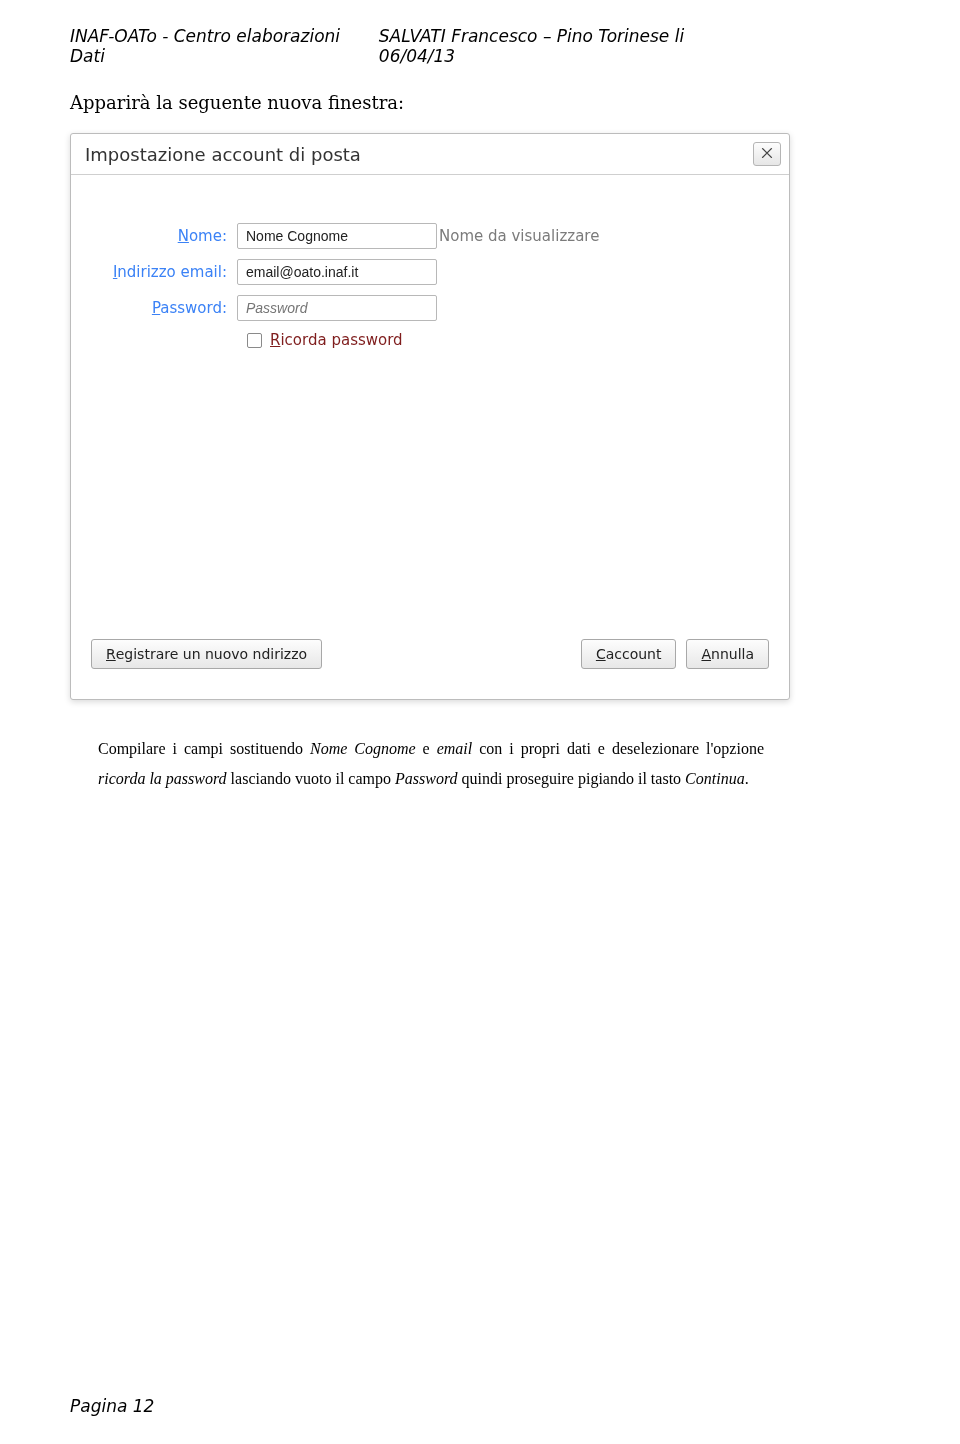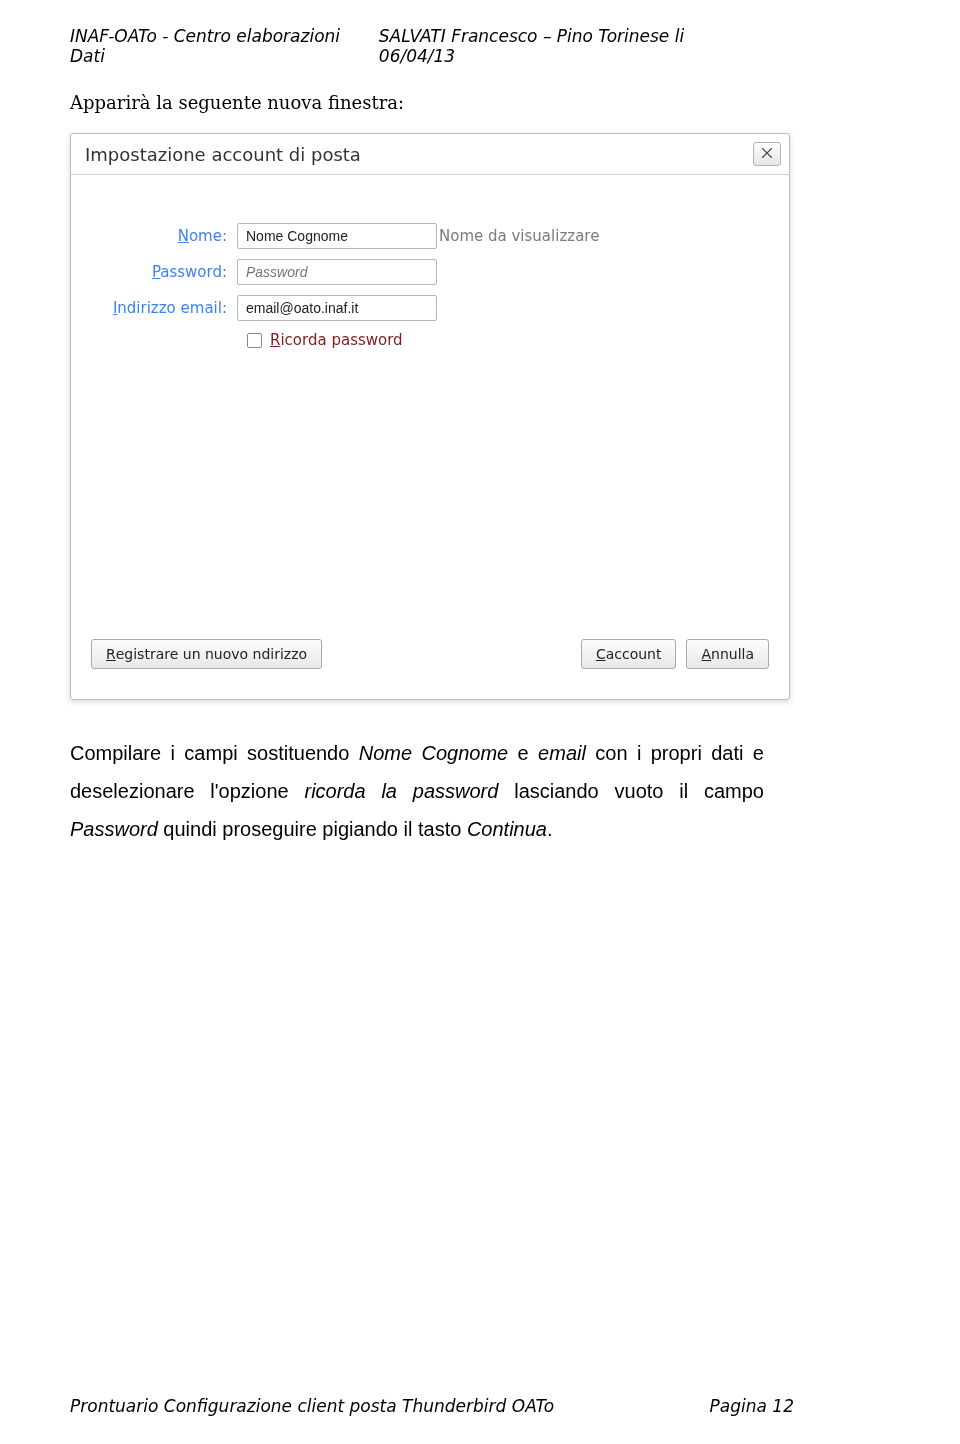--- a/index.html
+++ b/index.html
@@ -30,21 +30,21 @@
   .chk-label .ul { text-decoration: underline; }
 
   .dlg-spacer { height: 290px; }
 
   .dlg-actions { display: flex; justify-content: space-between; align-items: center; padding: 0 4px; }
   .btn { height: 30px; border: 1px solid #a8a8a8; border-radius: 3px; background: linear-gradient(#fdfdfd,#e7e7e7); font-size: 14px; padding: 0 14px; display: inline-flex; align-items: center; color: #222; }
   .btn .ul { text-decoration: underline; }
   .btn-group-right { display: flex; gap: 10px; }
 
   
-  .instructions { font-family: Liberation Sans, sans-serif; font-size: 20px; line-height: 1.9; text-align: justify; }
+  .instructions { font-family: Liberation Serif, serif; font-size: 16px; line-height: 1.9; text-align: justify; margin-left: 28px; }
   .it { font-style: italic; }
 
   
   .footer-row { display: flex; justify-content: space-between; font-style: italic; font-size: 17px; position: absolute; bottom: 28px; left: 70px; right: 70px; }
 </style>
 </head>
 <body>
 
 <div class="page">
 
@@ -74,30 +74,30 @@
         <div class="form-row">
           <div class="form-label">
             <span class="ul">N</span><span>ome:</span>
           </div>
           <input class="text-input" value="Nome Cognome" style="">
           <div class="hint-right">Nome da visualizzare</div>
         </div>
 
         <div class="form-row">
           <div class="form-label">
-            <span class="ul">P</span><span>assword:</span>
+            <span class="ul">I</span><span>ndirizzo email:</span>
           </div>
-          <input class="text-input placeholder" placeholder="Password" style="">
+          <input class="text-input" value="email@oato.inaf.it" style="">
         </div>
 
         <div class="form-row">
           <div class="form-label">
-            <span class="ul">I</span><span>ndirizzo email:</span>
+            <span class="ul">P</span><span>assword:</span>
           </div>
-          <input class="text-input" value="email@oato.inaf.it" style="">
+          <input class="text-input placeholder" placeholder="Password" style="">
         </div>
 
         <div class="checkbox-row">
           <div class="chk"></div>
           <div class="chk-label">
             <span class="ul">R</span><span>icorda password</span>
           </div>
         </div>
 
       </div>
@@ -122,17 +122,16 @@
       </div>
 
     </div>
   </div>
 
   <div class="instructions">
     <span>Compilare i campi sostituendo </span><span class="it">Nome Cognome</span><span> e </span><span class="it">email</span><span> con i propri dati e deselezionare l'opzione </span><span class="it">ricorda la password</span><span> lasciando vuoto il campo </span><span class="it">Password</span><span> quindi proseguire pigiando il tasto </span><span class="it">Continua</span><span>.</span>
   </div>
 
   <div class="footer-row">
-    <div>Prontuario Configurazione client posta Thunderbird OATo</div>
     <div>Pagina 12</div>
   </div>
 
 </div>
 
 </body></html>

